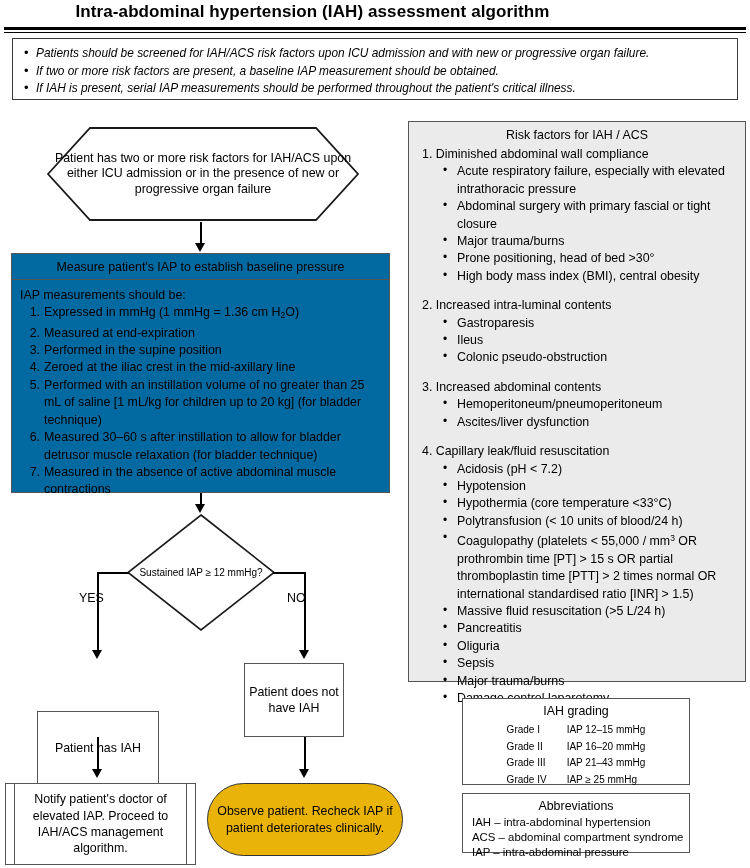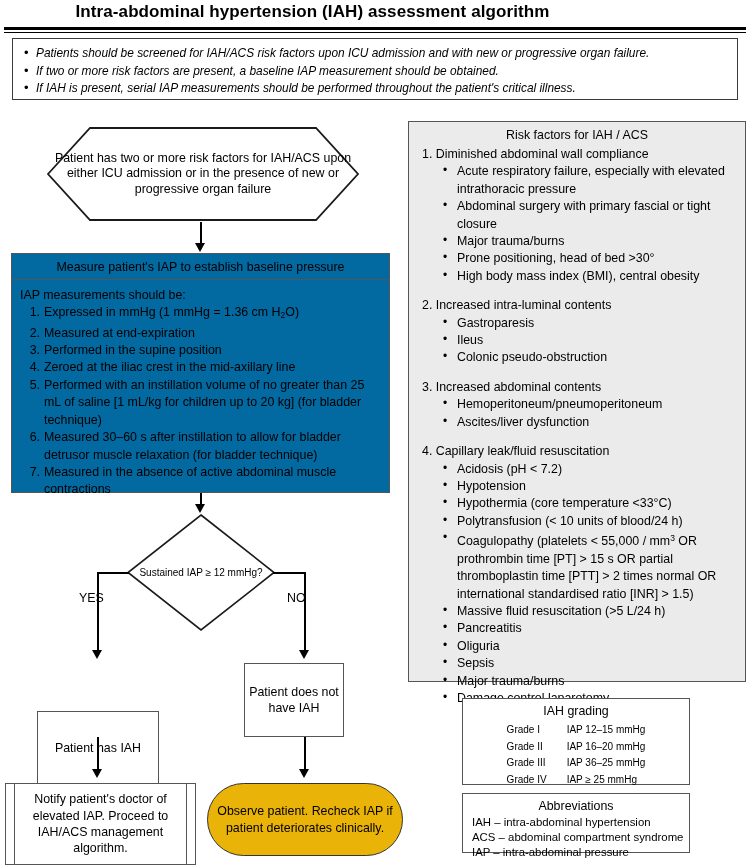--- a/index.html
+++ b/index.html
@@ -281,21 +281,21 @@
           <tr>
         <td class="g1">Grade I</td>
         <td>IAP 12–15 mmHg</td>
       </tr>
       <tr>
         <td class="g1">Grade II</td>
         <td>IAP 16–20 mmHg</td>
       </tr>
       <tr>
         <td class="g1">Grade III</td>
-        <td>IAP 36–25 mmHg</td>
+        <td>IAP 21–43 mmHg</td>
       </tr>
       <tr>
         <td class="g1">Grade IV</td>
         <td>IAP ≥ 25 mmHg</td>
       </tr>
     </tbody>
       </table>
   </div>
 
   <div class="abbrbox">

